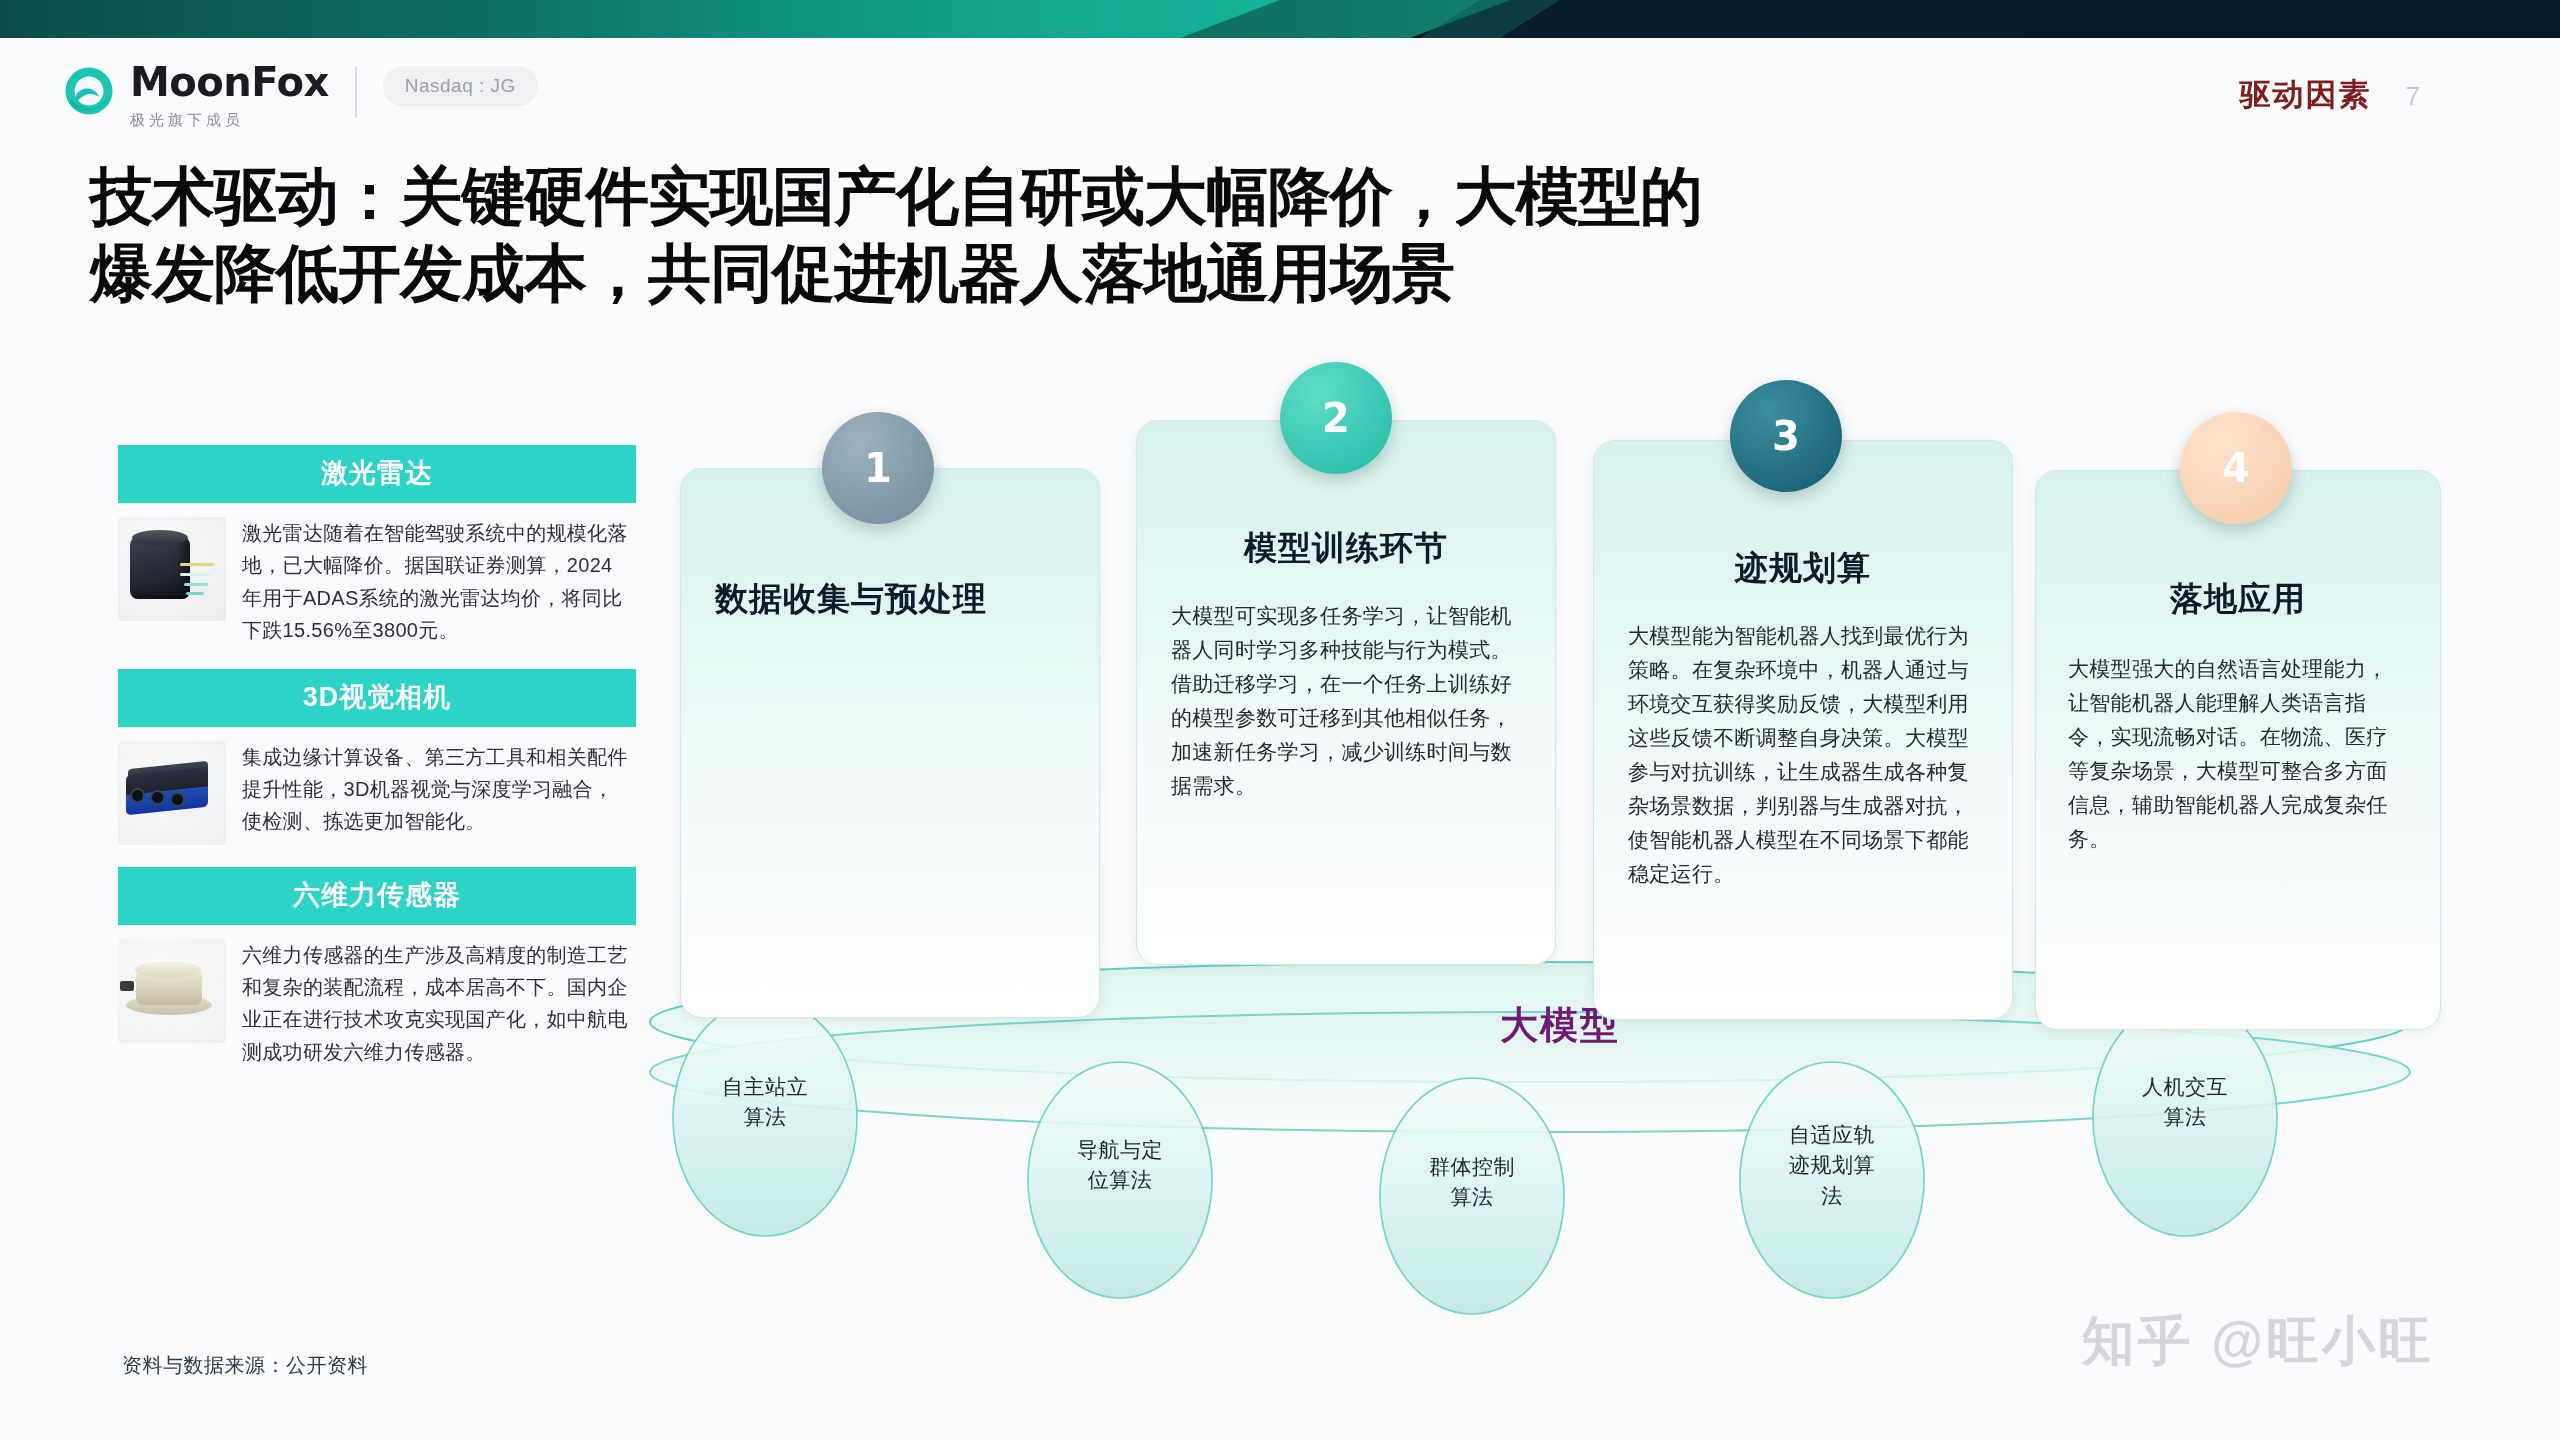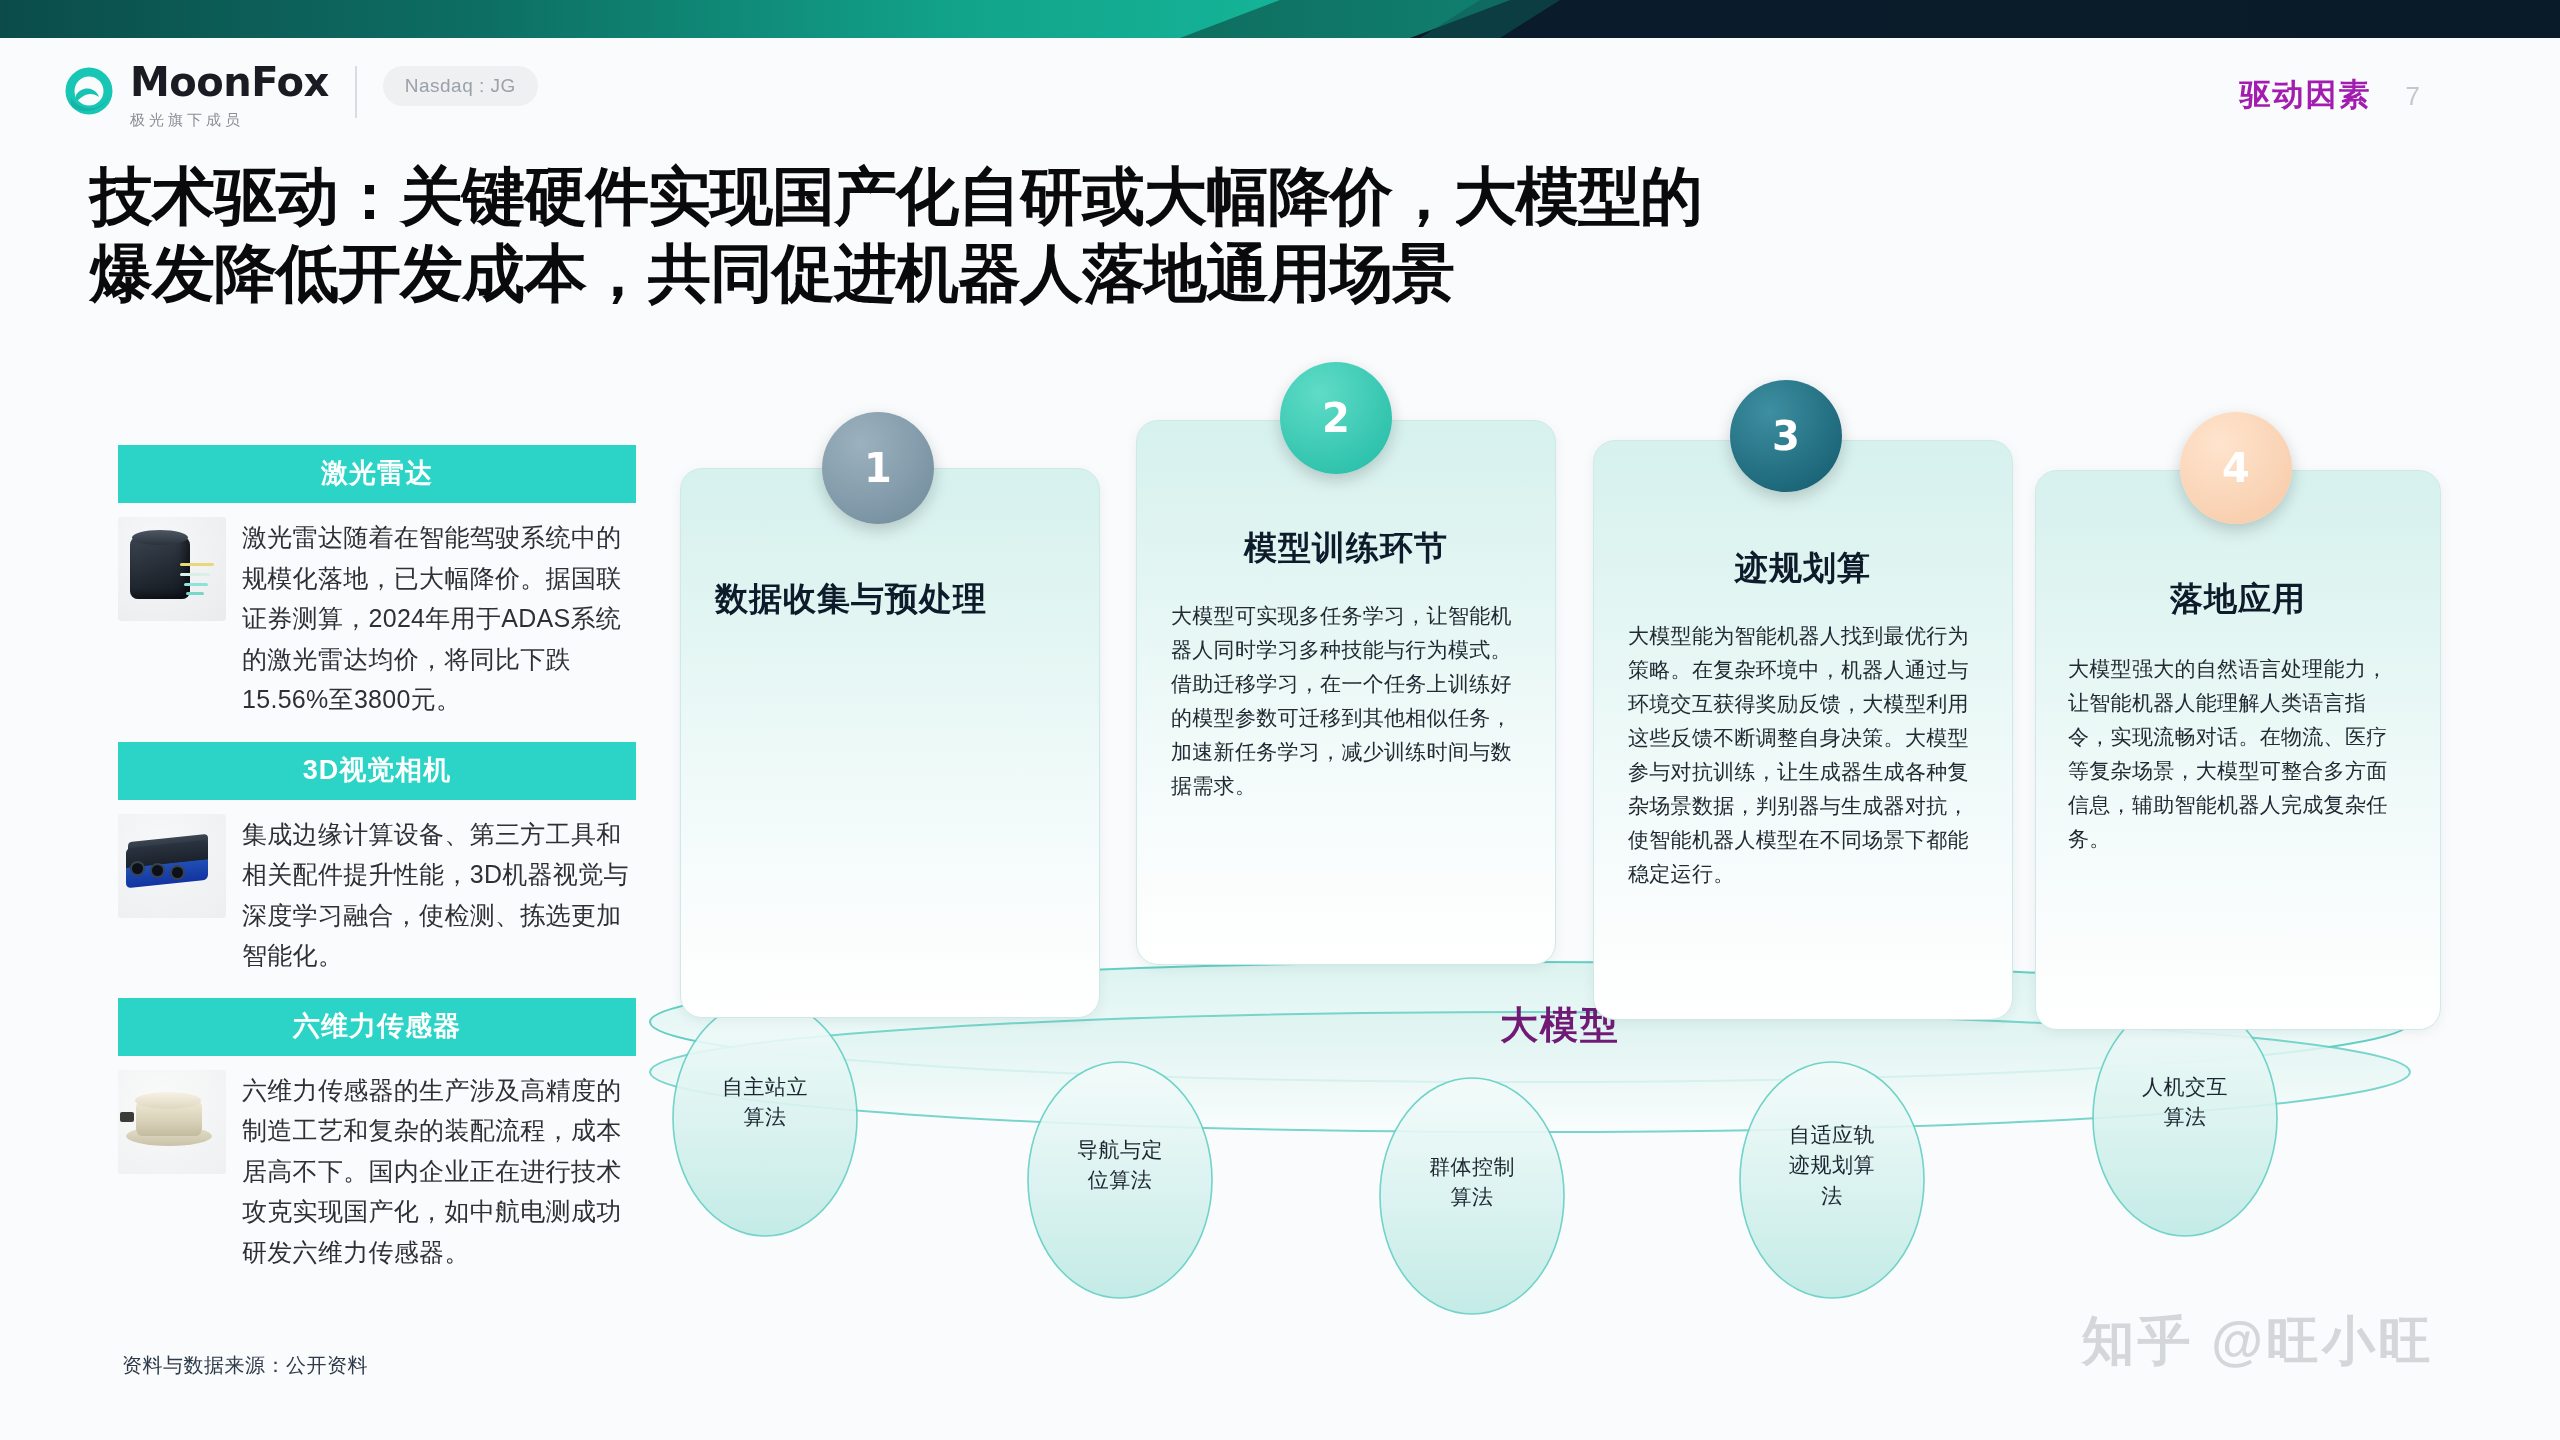--- a/index.html
+++ b/index.html
@@ -24,37 +24,37 @@
   .logo-wrap{ position:absolute; left:62px; top:62px; display:flex; align-items:flex-start; }
   .logo-mark{ width:54px; height:54px; flex:0 0 54px; margin-top:2px; }
   .logo-text-col{ margin-left:14px; }
   .logo-name{ font-size:40px; font-weight:800; color:#1b1b24; letter-spacing:-.5px; line-height:1; font-family:"DejaVu Sans",sans-serif; }
   .logo-sub{ margin-top:9px; font-size:15px; color:#888f96; letter-spacing:4px; }
   .logo-div{ width:2px; height:52px; background:#d9dde1; margin:0 26px; align-self:flex-start; margin-top:4px; }
   .nasdaq{ margin-top:4px; background:#eef0f2; color:#9aa1a8; font-size:19px; padding:9px 22px; border-radius:24px; letter-spacing:.5px; }
 
   
   .hdr-right{ position:absolute; right:140px; top:74px; display:flex; align-items:baseline; }
-  .hdr-cat{ font-size:31px; font-weight:700; color:#a21caf; letter-spacing:2px; }
+  .hdr-cat{ font-size:31px; font-weight:700; color:#7f1d1d; letter-spacing:2px; }
   .hdr-page{ margin-left:34px; font-size:26px; color:#c3c8cd; }
 
   
   .title{ position:absolute; left:90px; top:158px; width:2300px;
      font-size:63px; font-weight:800; line-height:1.22; color:#0a0a0d; letter-spacing:-1px; }
   .title div{ white-space:nowrap; }
 
   
   .sidebar{ position:absolute; left:118px; top:445px; width:518px; }
   .sb-card{ margin-bottom:22px; }
   .sb-head{ background:#2BD4C7; color:#fff; font-size:27px; font-weight:700; text-align:center;
       padding:10px 0 12px; letter-spacing:1px; }
   .sb-body{ display:flex; padding:14px 4px 0 0; }
   .sb-thumb{ flex:0 0 108px; height:104px; margin-right:16px; border-radius:3px; position:relative; overflow:hidden;
       background:linear-gradient(135deg,#f2f3f4,#e6e8ea); }
-  .sb-txt{ font-size:25px; line-height:1.62; color:#2d3136; letter-spacing:.3px; }
+  .sb-txt{ font-size:20px; line-height:1.62; color:#2d3136; letter-spacing:.3px; }
 
   
   .th-lidar{ background:radial-gradient(circle at 35% 30%,#f7f8f9,#e9ebed); }
   .th-lidar .cyl{ position:absolute; left:12px; top:20px; width:60px; height:62px; border-radius:8px;
       background:linear-gradient(160deg,#3b4450 0%,#232a33 55%,#121820 100%); box-shadow:inset -6px -4px 10px rgba(0,0,0,.5); }
   .th-lidar .cyl:before{ content:""; position:absolute; left:2px; top:-7px; width:56px; height:15px; border-radius:50%;
       background:linear-gradient(180deg,#4d5864,#2b333c); }
   .th-lidar .ray{ position:absolute; height:3px; border-radius:2px; }
   .th-lidar .r1{ left:62px; top:46px; width:34px; background:#e9d77a; }
   .th-lidar .r2{ left:62px; top:56px; width:30px; background:#d9f0e8; }

